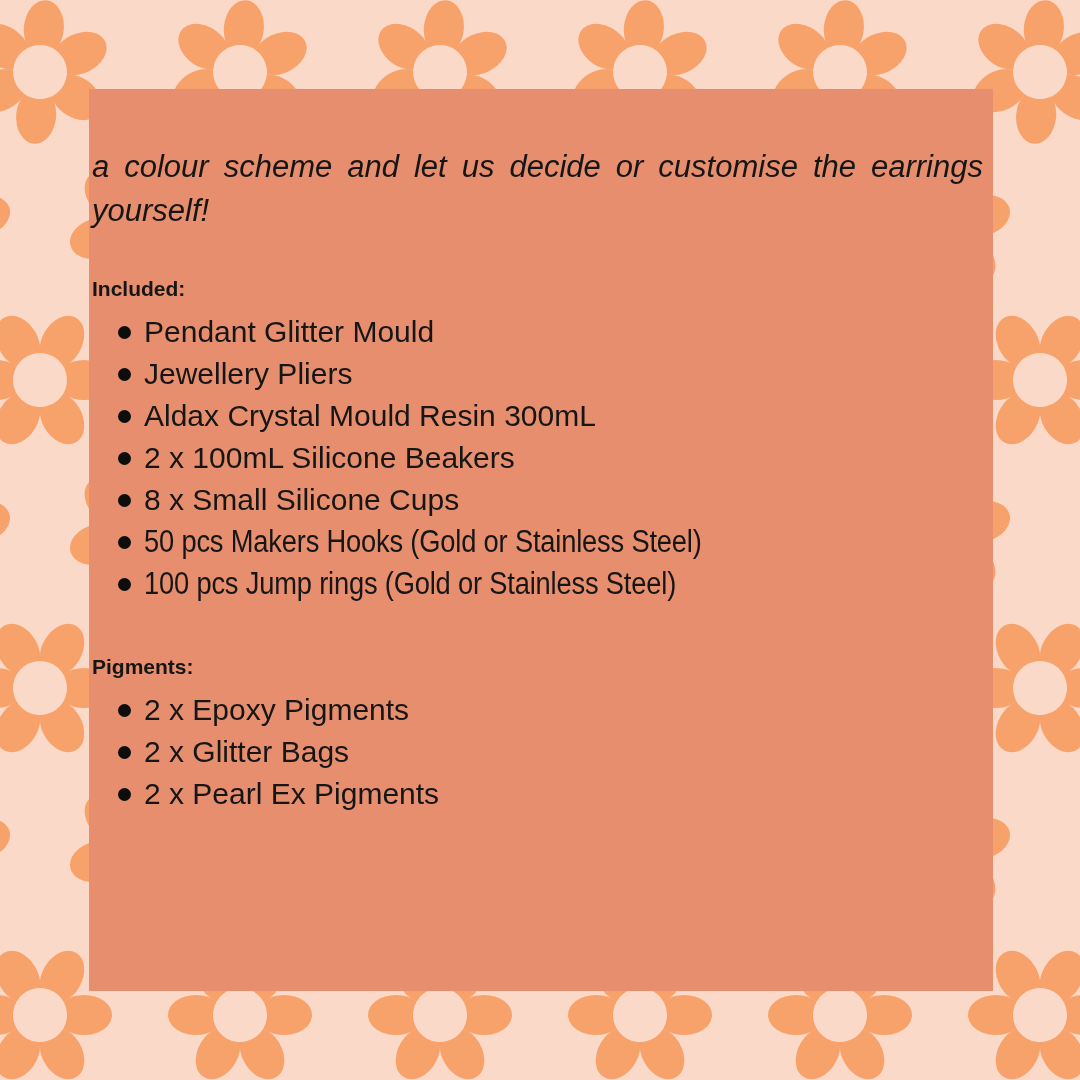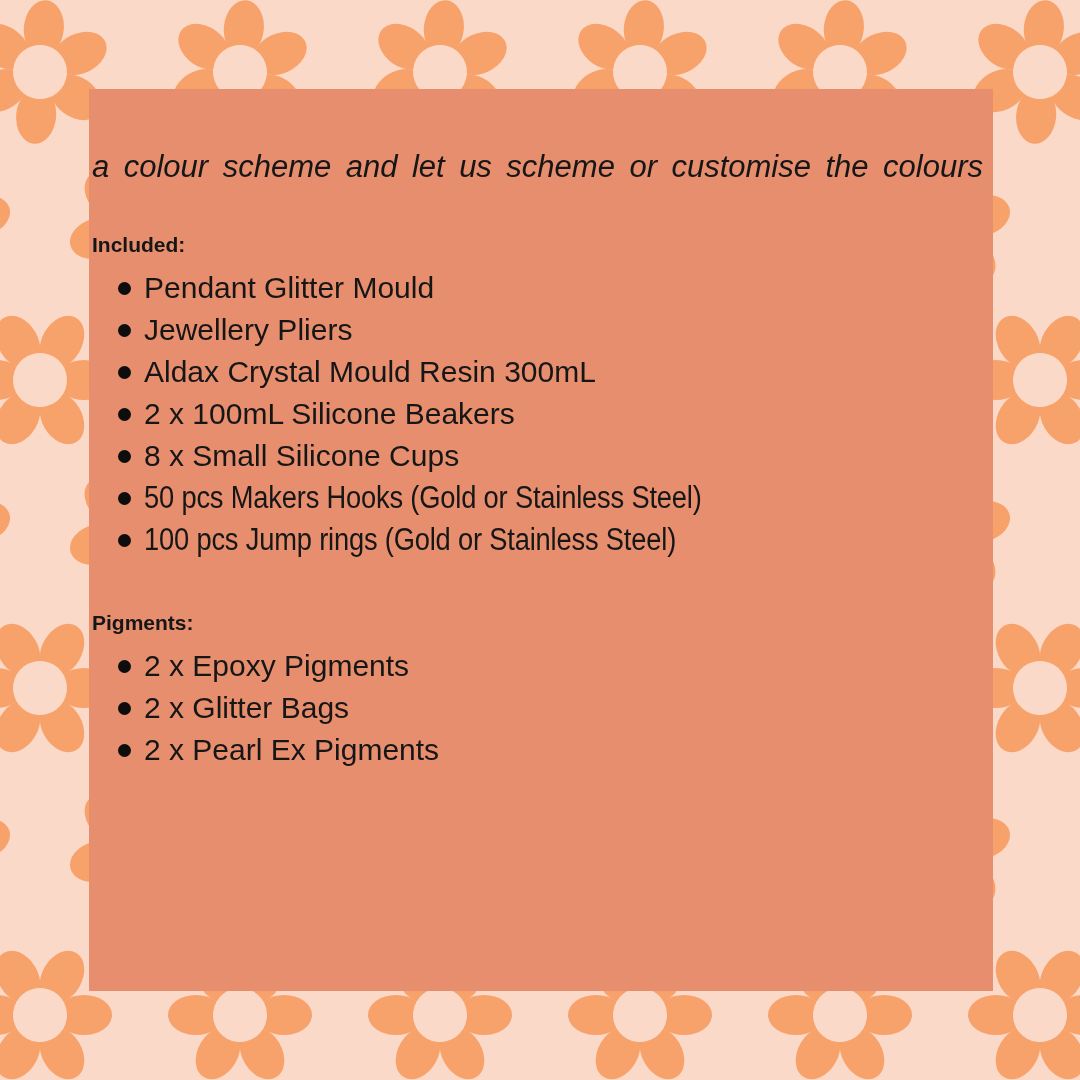--- a/index.html
+++ b/index.html
@@ -141,21 +141,22 @@
         <use href="#flower" transform="translate(440 1015) rotate(30)"></use>
         <use href="#flower" transform="translate(640 1015) rotate(30)"></use>
         <use href="#flower" transform="translate(840 1015) rotate(30)"></use>
         <use href="#flower" transform="translate(1040 1015) rotate(30)"></use>
       </g>
   </svg>
 
   <div class="panel">
 
     <div class="intro">
-      <div class="intro-line justify-full">a colour scheme and let us scheme or customise the colours</div>
+      <div class="intro-line justify-full">a colour scheme and let us decide or customise the earrings</div>
+      <div class="intro-line">yourself!</div>
     </div>
 
     <div class="section-heading heading-included">Included:</div>
     <ul class="bullet-list" id="included-list">
         <li><span class="txt">Pendant Glitter Mould</span></li>
         <li><span class="txt">Jewellery Pliers</span></li>
         <li><span class="txt">Aldax Crystal Mould Resin 300mL</span></li>
         <li><span class="txt">2 x 100mL Silicone Beakers</span></li>
         <li><span class="txt">8 x Small Silicone Cups</span></li>
         <li><span class="txt">50 pcs Makers Hooks (Gold or Stainless Steel)</span></li>

